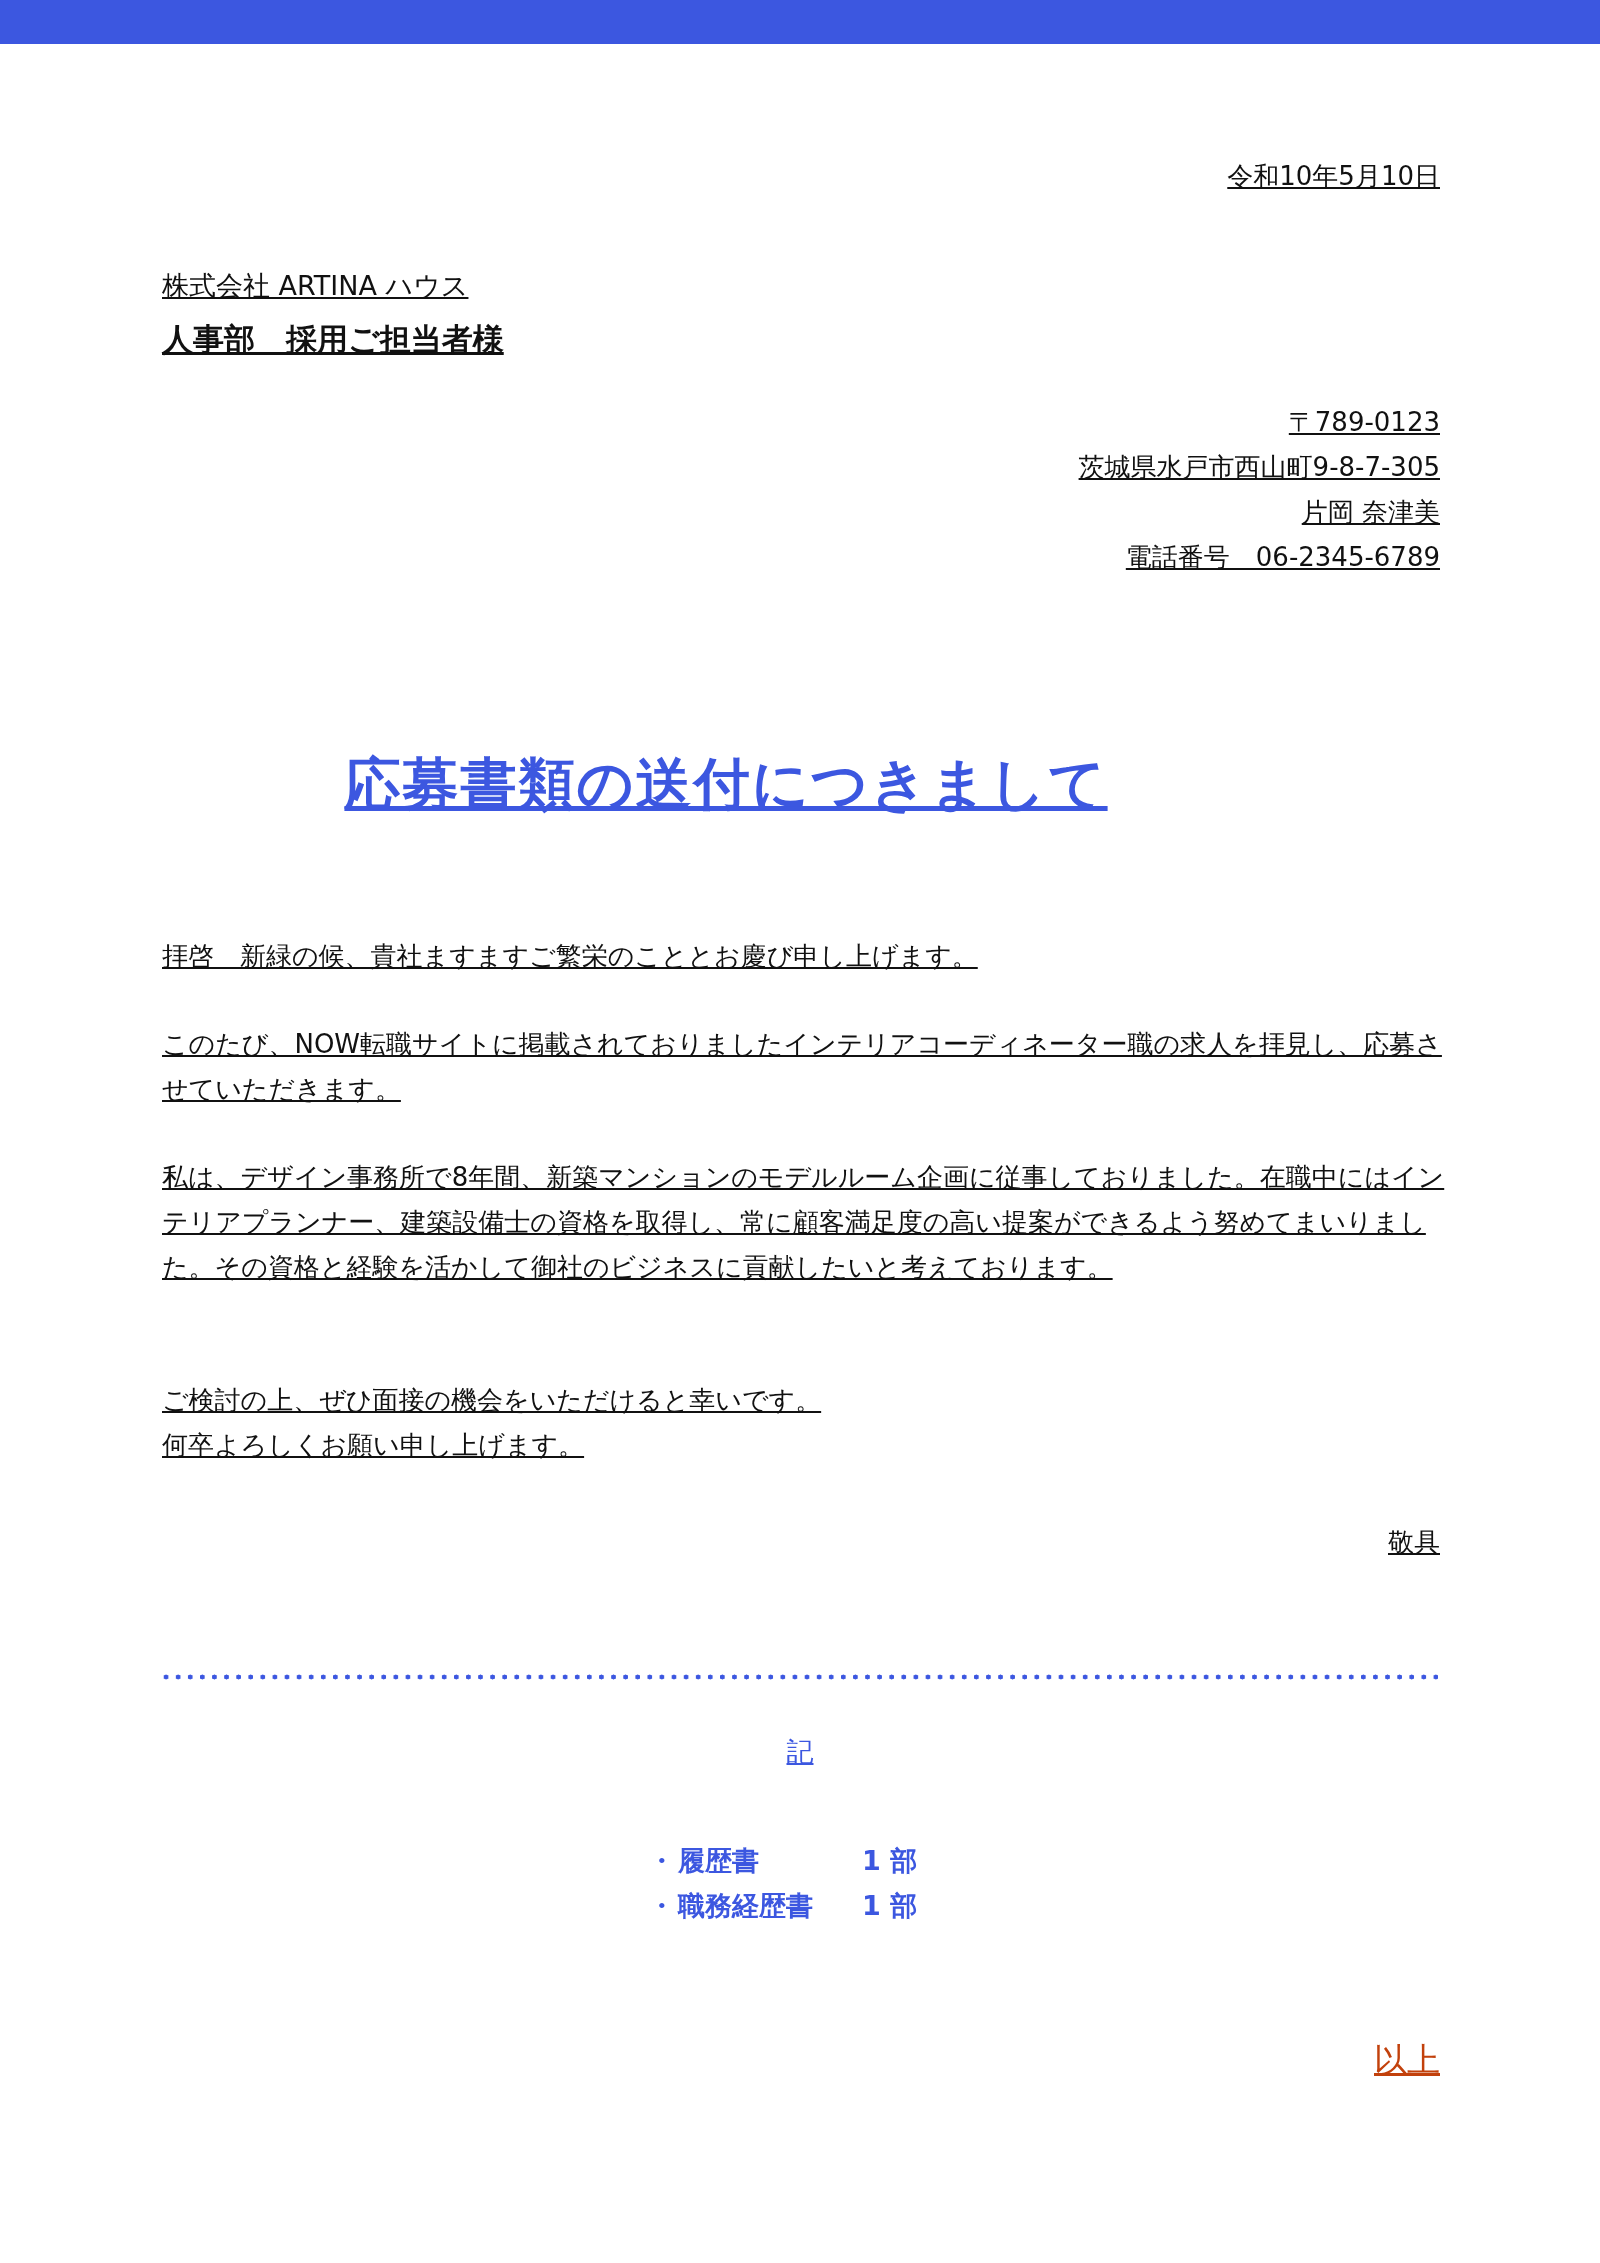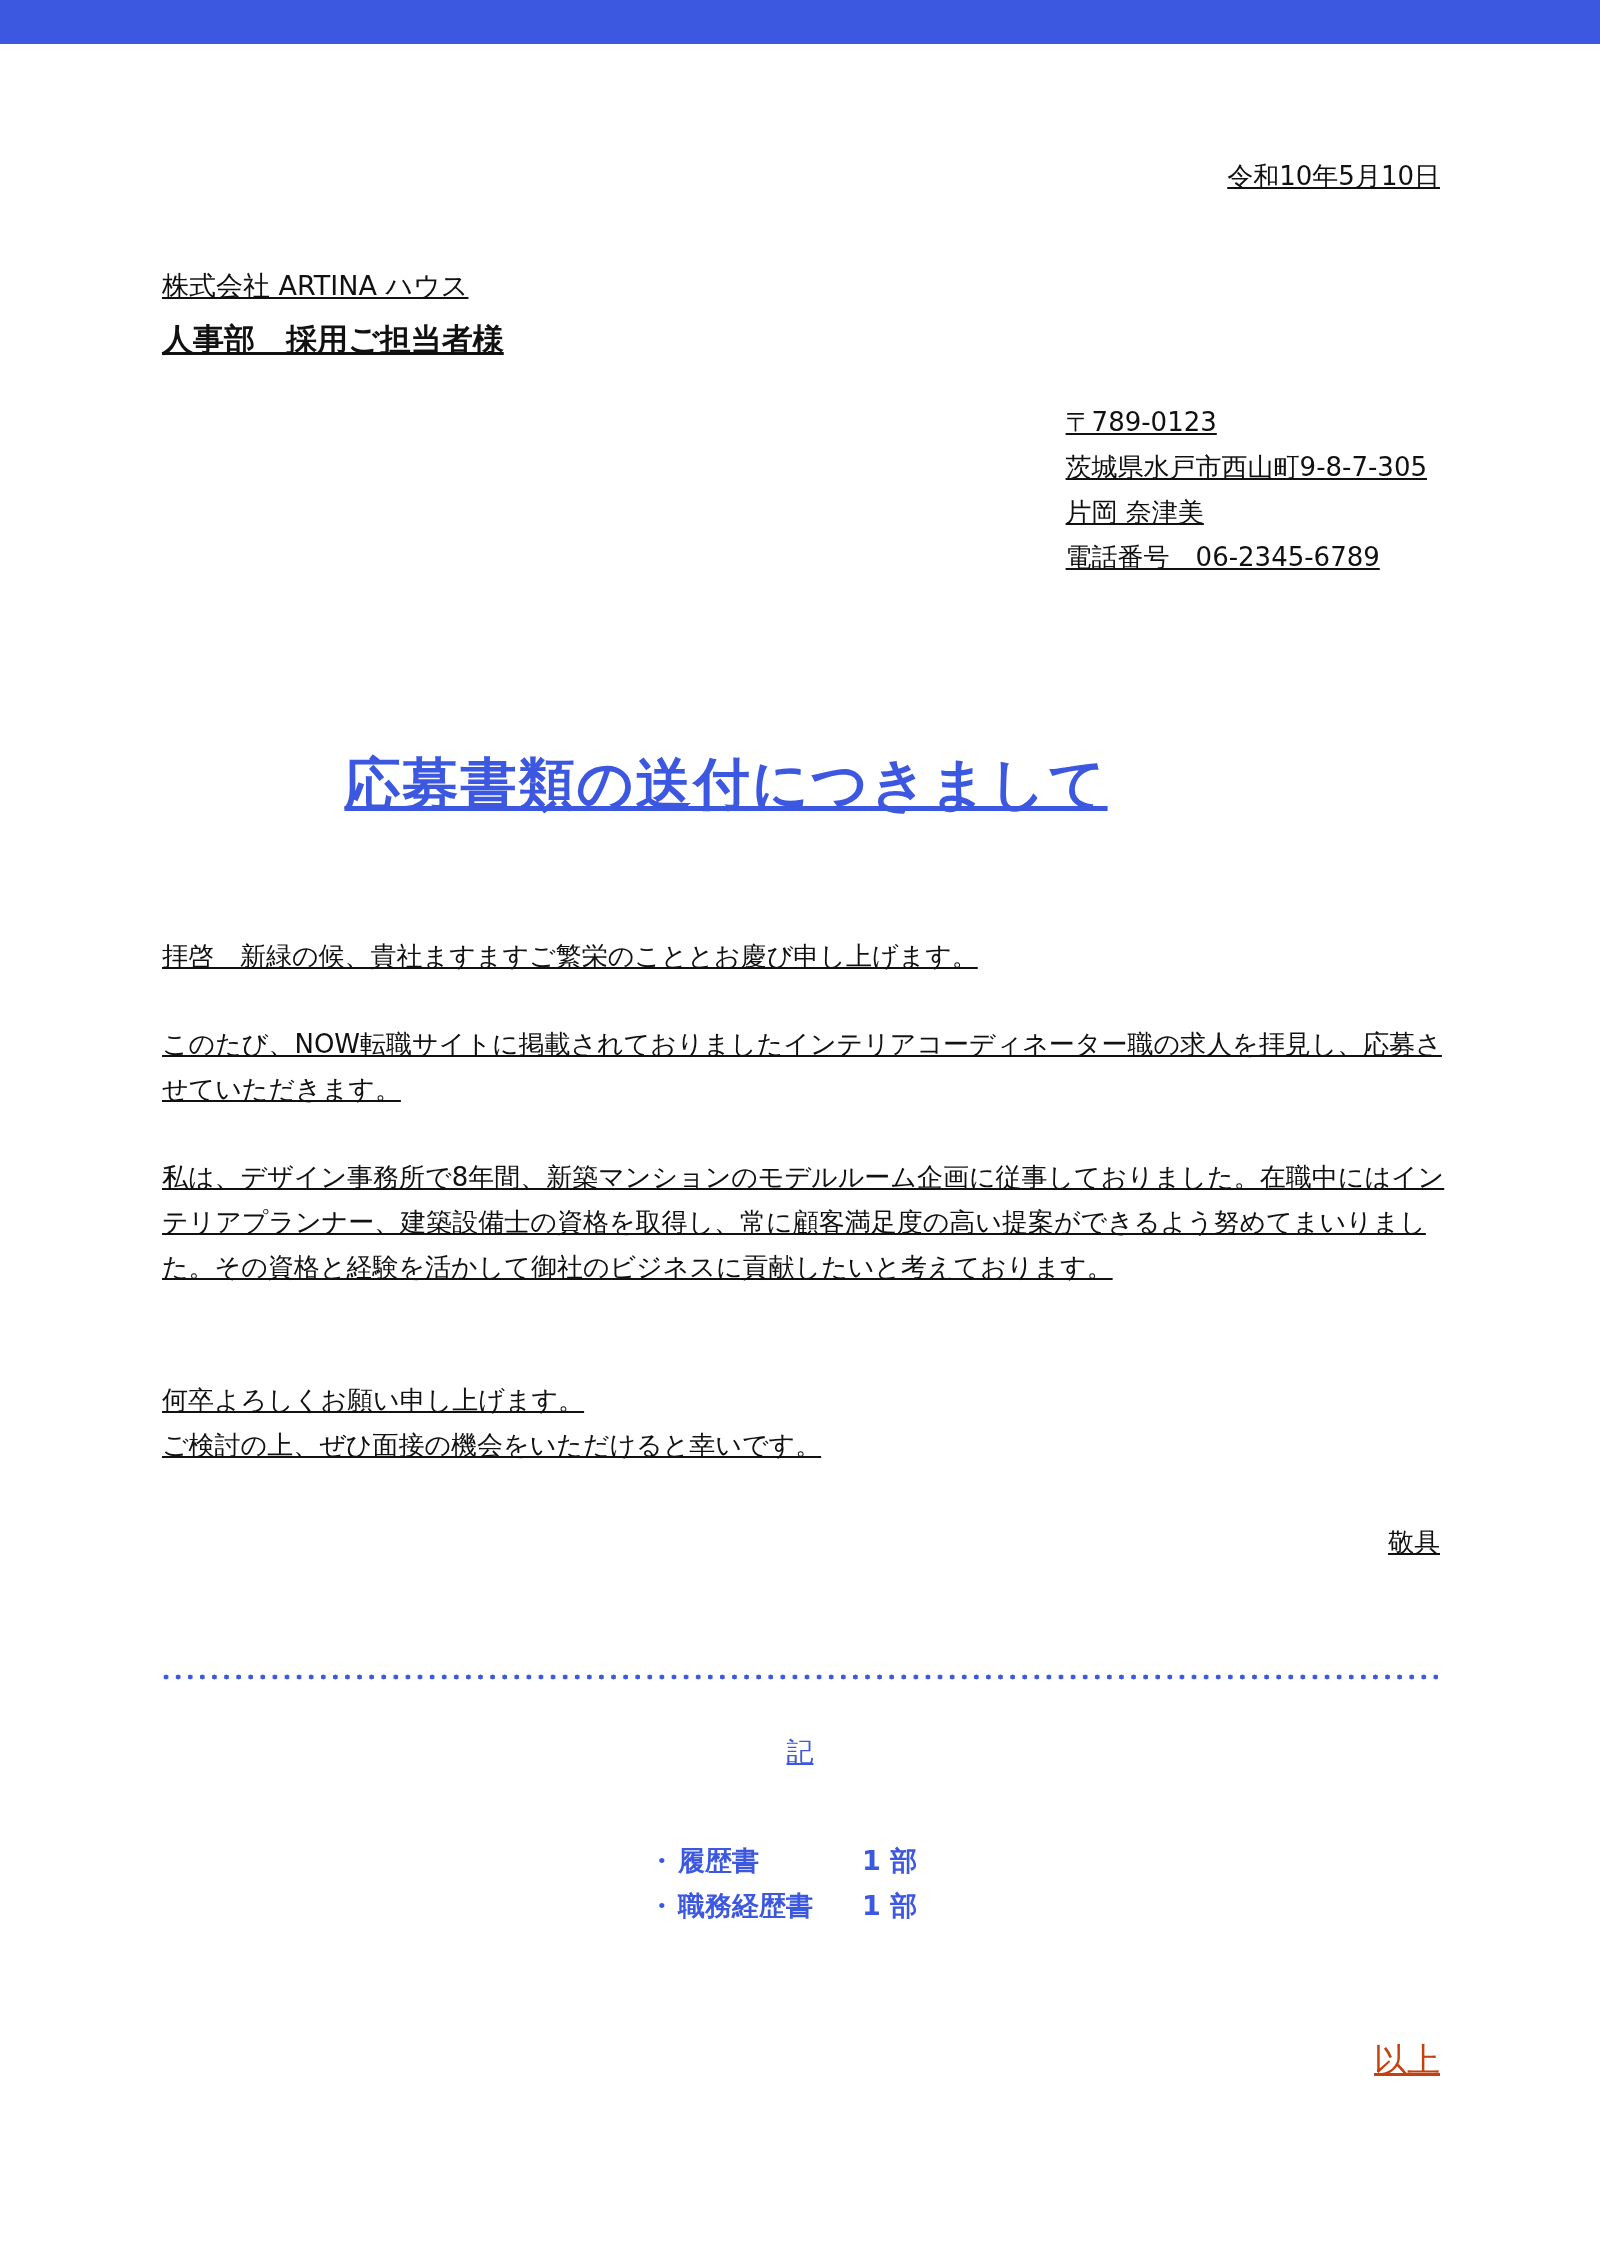--- a/index.html
+++ b/index.html
@@ -36,22 +36,23 @@
       line-height: 36px;
     }
     .dept {
       left: 162px;
       top: 318px;
       font-size: 31px;
       line-height: 42px;
       font-weight: bold;
     }
     .sender {
-      right: 173px;
+      right: 160px;
       top: 400px;
+      text-align: right;
       font-size: 26px;
       line-height: 45px;
       margin-left: 11px;
     }
     .sender div { white-space: nowrap; }
     .title {
       left: 0;
       width: 1452px;
       top: 746px;
       text-align: center;
@@ -152,22 +153,22 @@
 
 <div class="body-block para1">
   <p>このたび、NOW転職サイトに掲載されておりましたインテリアコーディネーター職の求人を拝見し、応募させていただきます。</p>
 </div>
 
 <div class="body-block para2">
   <p>私は、デザイン事務所で8年間、新築マンションのモデルルーム企画に従事しておりました。在職中にはインテリアプランナー、建築設備士の資格を取得し、常に顧客満足度の高い提案ができるよう努めてまいりました。その資格と経験を活かして御社のビジネスに貢献したいと考えております。</p>
 </div>
 
 <div class="body-block para3">
+  <p>ご検討の上、ぜひ面接の機会をいただけると幸いです。</p>
   <p>何卒よろしくお願い申し上げます。</p>
-  <p>ご検討の上、ぜひ面接の機会をいただけると幸いです。</p>
 </div>
 
 <div class="abs closing">敬具</div>
 
 <div class="separator"></div>
 
 <div class="abs ki">記</div>
 
 <div class="enclosures">
   <div class="enc-row">

